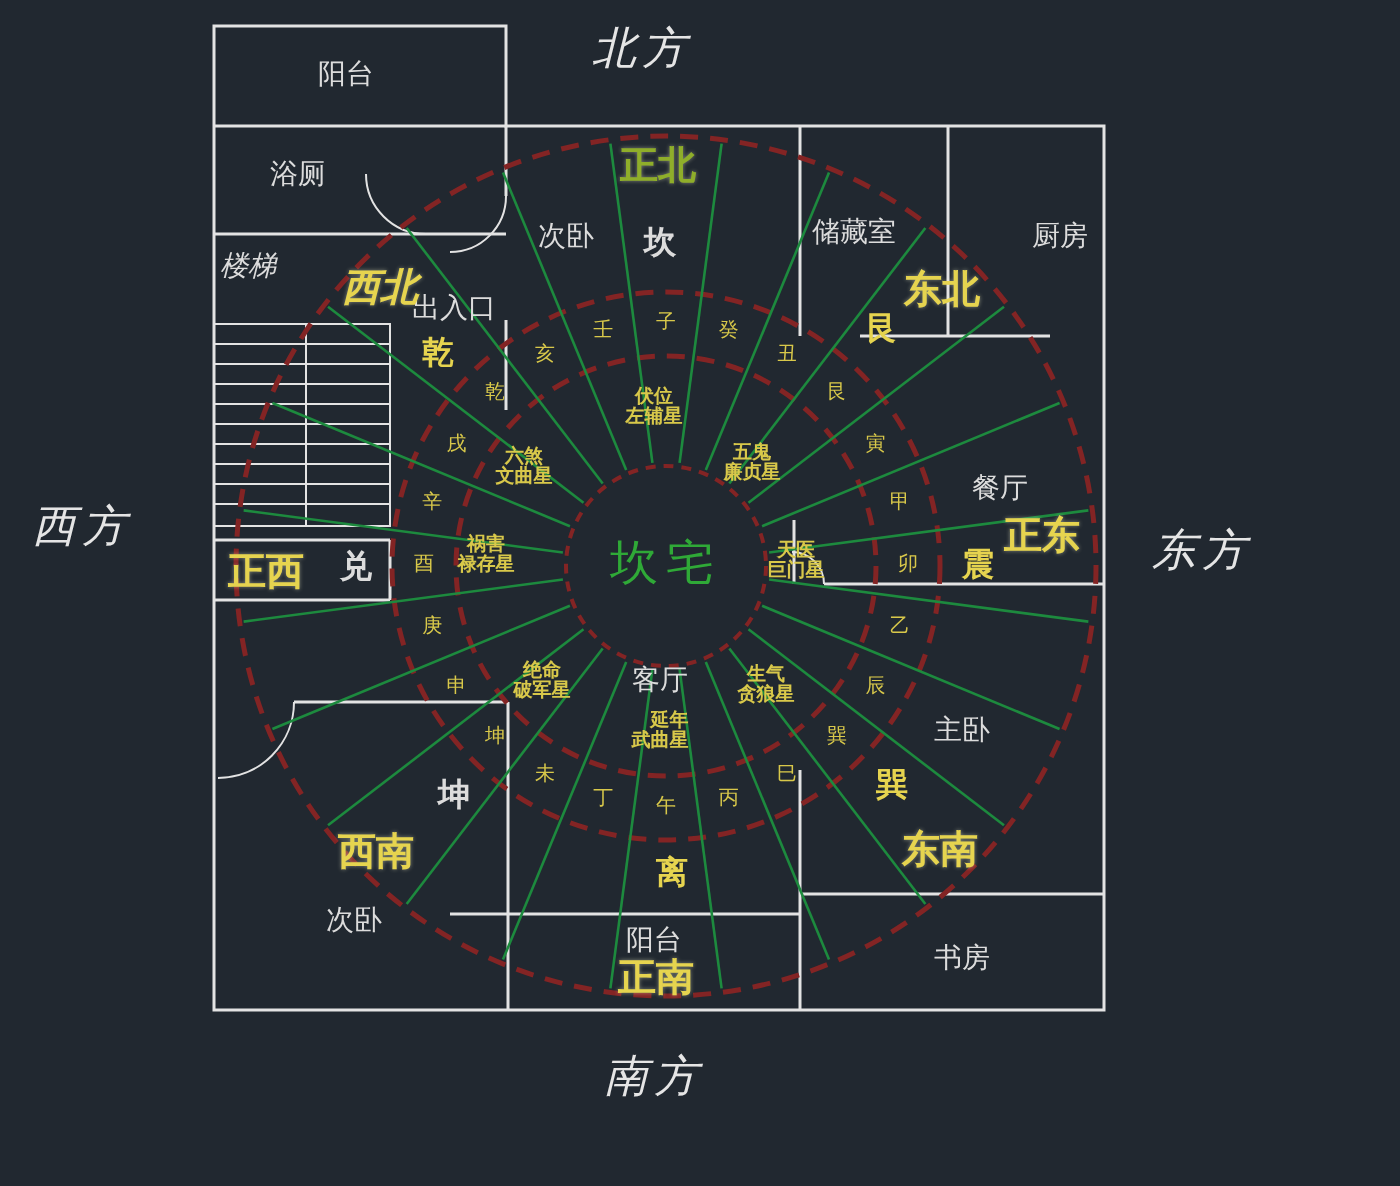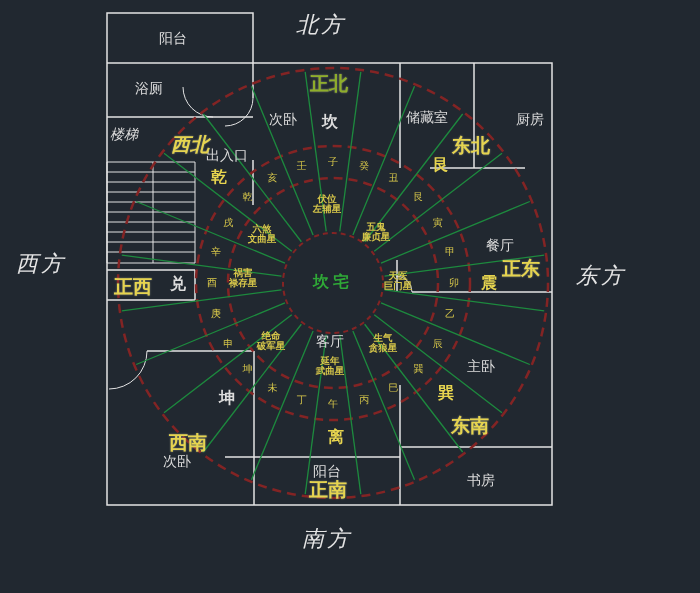--- a/index.html
+++ b/index.html
@@ -7,21 +7,21 @@
          font-family:"DejaVu Sans",sans-serif;}
   #plan-svg{position:absolute;left:0;top:0;}
   #overlay{position:absolute;left:0;top:0;width:700px;height:593px;}
   .lbl{position:absolute;transform:translate(-50%,-50%);white-space:nowrap;line-height:1.05;}
   .cardinal{font-size:22px;color:#e5e5e5;letter-spacing:3px;font-style:italic;}
   .room{font-size:14px;color:#dcdcdc;}
   .dir{font-size:19px;font-weight:bold;color:#e6d44f;text-shadow:0 0 2px rgba(255,255,210,.45);}
   .trigram{font-size:16px;font-weight:bold;}
   .mountain{font-size:10px;color:#d8c84a;}
   .star{font-size:9.5px;color:#d8c84a;text-align:center;font-weight:bold;}
-  .center-lbl{font-size:16px;font-weight:bold;letter-spacing:4px;}
+  .center-lbl{font-size:24px;font-weight:normal;letter-spacing:4px;}
   .title{position:absolute;left:353px;top:567px;transform:translate(-50%,-50%);
          font-size:27px;color:#e9e9e9;white-space:nowrap;letter-spacing:1px;}
 </style>
 </head>
 <body>
 
 <div id="stage">
 
   <svg id="plan-svg" width="700" height="593" viewBox="0 0 700 593">
 
@@ -113,21 +113,21 @@
       <div class="lbl room" style="left: 481px; top: 366px;">主卧</div>
       <div class="lbl room" style="left: 481px; top: 480px;">书房</div>
       <div class="lbl room" style="left: 177px; top: 461px;">次卧</div>
       <div class="lbl room" style="left: 327px; top: 471px;">阳台</div>
       <div class="lbl room" style="left: 330px; top: 341px;">客厅</div>
       <div class="lbl dir" style="left: 329px; top: 84px; color: rgb(143, 174, 42);">正北</div>
       <div class="lbl dir" style="left: 190px; top: 145px; color: rgb(230, 212, 79); font-style: italic;">西北</div>
       <div class="lbl dir" style="left: 471px; top: 146px; color: rgb(230, 212, 79);">东北</div>
       <div class="lbl dir" style="left: 133px; top: 287px; color: rgb(230, 212, 79);">正西</div>
       <div class="lbl dir" style="left: 521px; top: 269px; color: rgb(230, 212, 79);">正东</div>
-      <div class="lbl dir" style="left: 188px; top: 427px; color: rgb(230, 212, 79); margin-top: 16px;">西南</div>
+      <div class="lbl dir" style="left: 188px; top: 427px; color: rgb(230, 212, 79);">西南</div>
       <div class="lbl dir" style="left: 470px; top: 426px; color: rgb(230, 212, 79);">东南</div>
       <div class="lbl dir" style="left: 328px; top: 490px; color: rgb(230, 212, 79);">正南</div>
       <div class="lbl trigram" style="left: 219px; top: 177px; color: rgb(230, 212, 79);">乾</div>
       <div class="lbl trigram" style="left: 330px; top: 122px; color: rgb(220, 220, 220);">坎</div>
       <div class="lbl trigram" style="left: 441px; top: 165px; color: rgb(230, 212, 79);">艮</div>
       <div class="lbl trigram" style="left: 489px; top: 283px; color: rgb(230, 212, 79);">震</div>
       <div class="lbl trigram" style="left: 446px; top: 393px; color: rgb(230, 212, 79);">巽</div>
       <div class="lbl trigram" style="left: 336px; top: 437px; color: rgb(230, 212, 79);">离</div>
       <div class="lbl trigram" style="left: 178px; top: 284px; color: rgb(220, 220, 220);">兑</div>
       <div class="lbl trigram" style="left: 227px; top: 398px; color: rgb(220, 220, 220);">坤</div>
@@ -140,21 +140,21 @@
         <div>廉贞星</div>
       </div>
       <div class="lbl star" style="left: 398px; top: 281px;">
         <div>天医</div>
         <div>巨门星</div>
       </div>
       <div class="lbl star" style="left: 383px; top: 343px;">
         <div>生气</div>
         <div>贪狼星</div>
       </div>
-      <div class="lbl star" style="left: 330px; top: 366px;">
+      <div class="lbl star" style="left: 330px; top: 366px; text-align: right;">
         <div>延年</div>
         <div>武曲星</div>
       </div>
       <div class="lbl star" style="left: 271px; top: 341px;">
         <div>绝命</div>
         <div>破军星</div>
       </div>
       <div class="lbl star" style="left: 243px; top: 278px;">
         <div>祸害</div>
         <div>禄存星</div>

